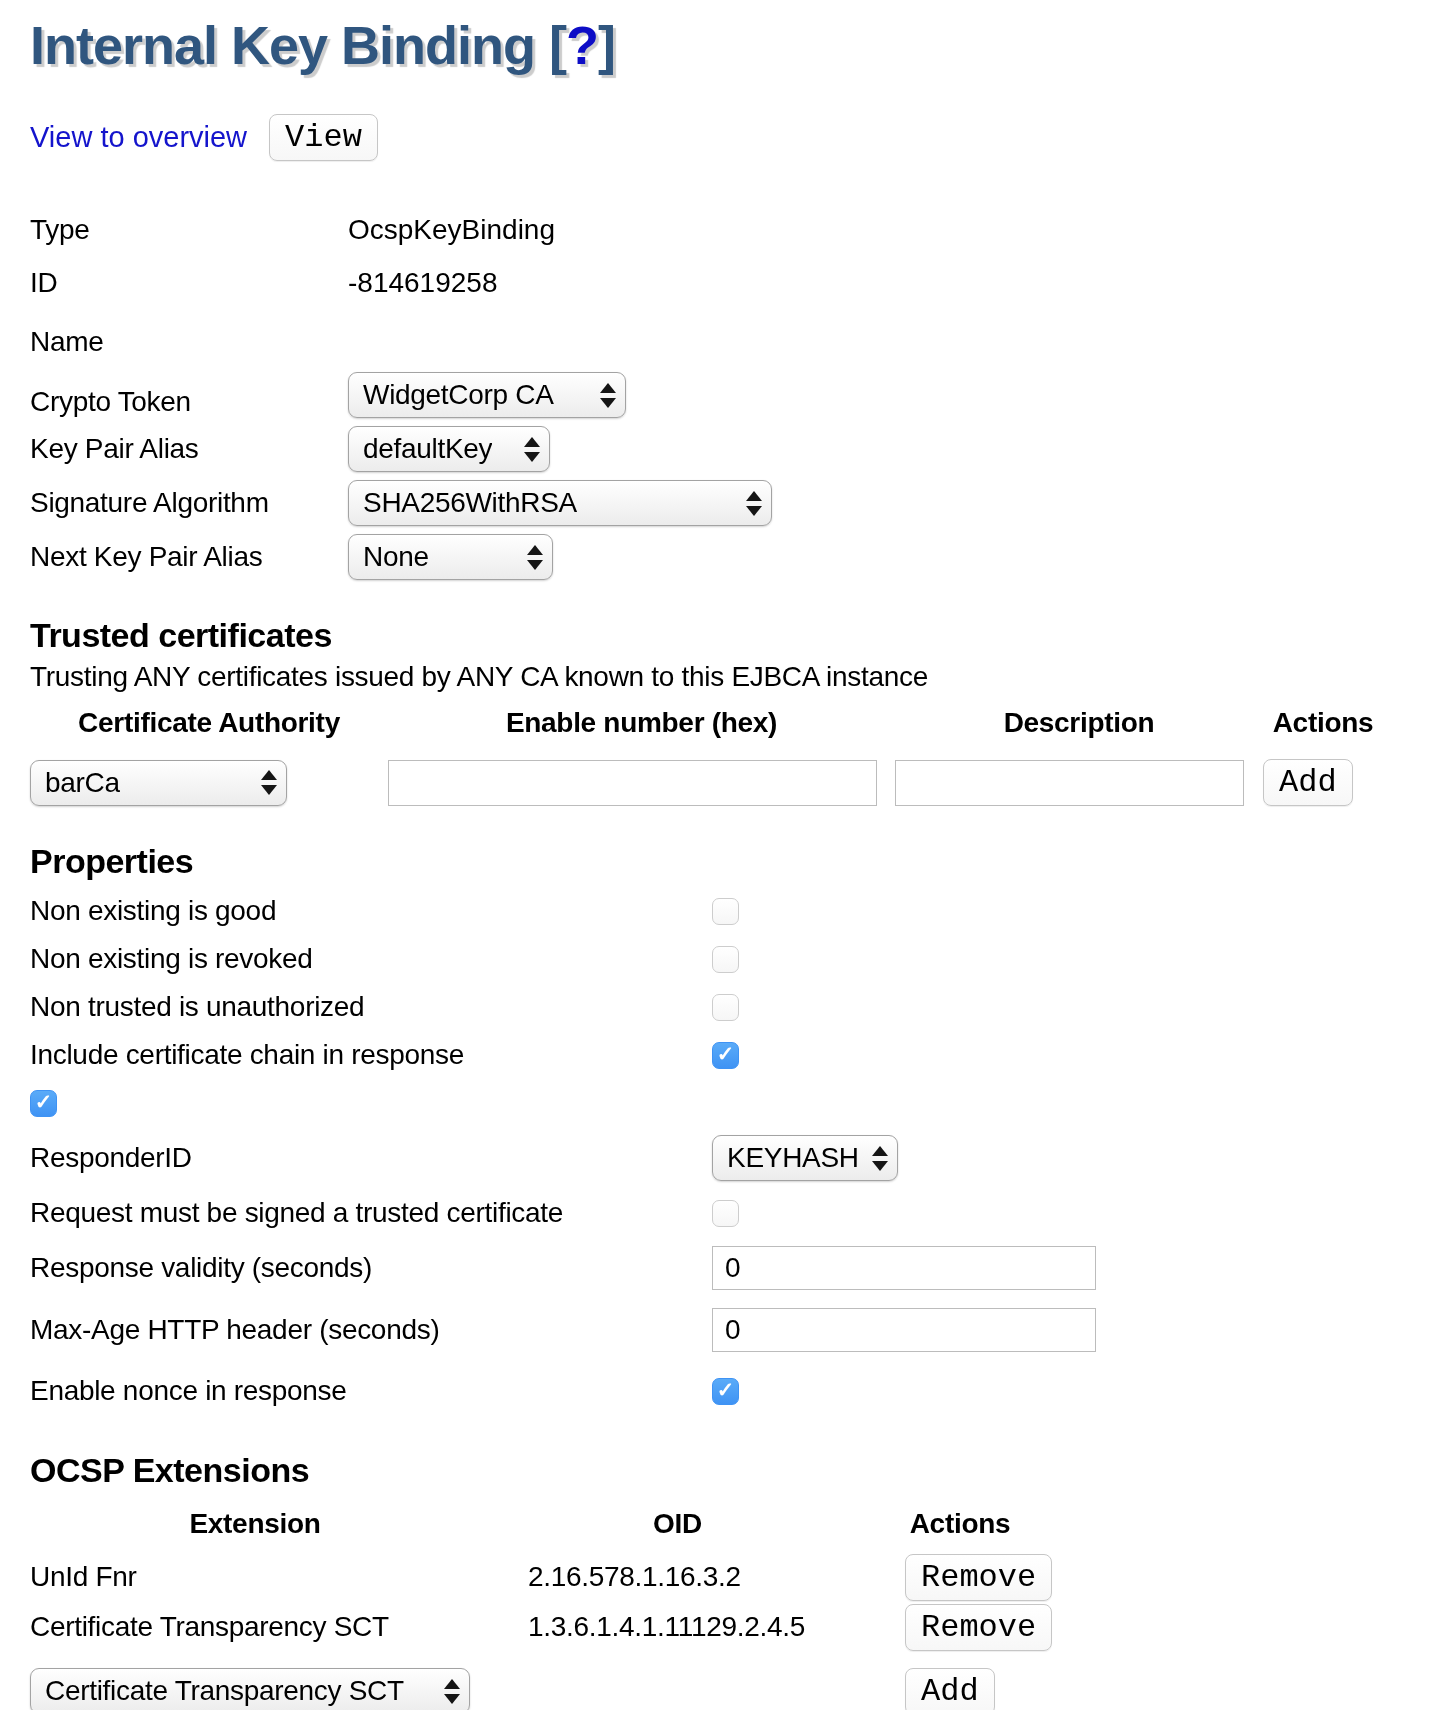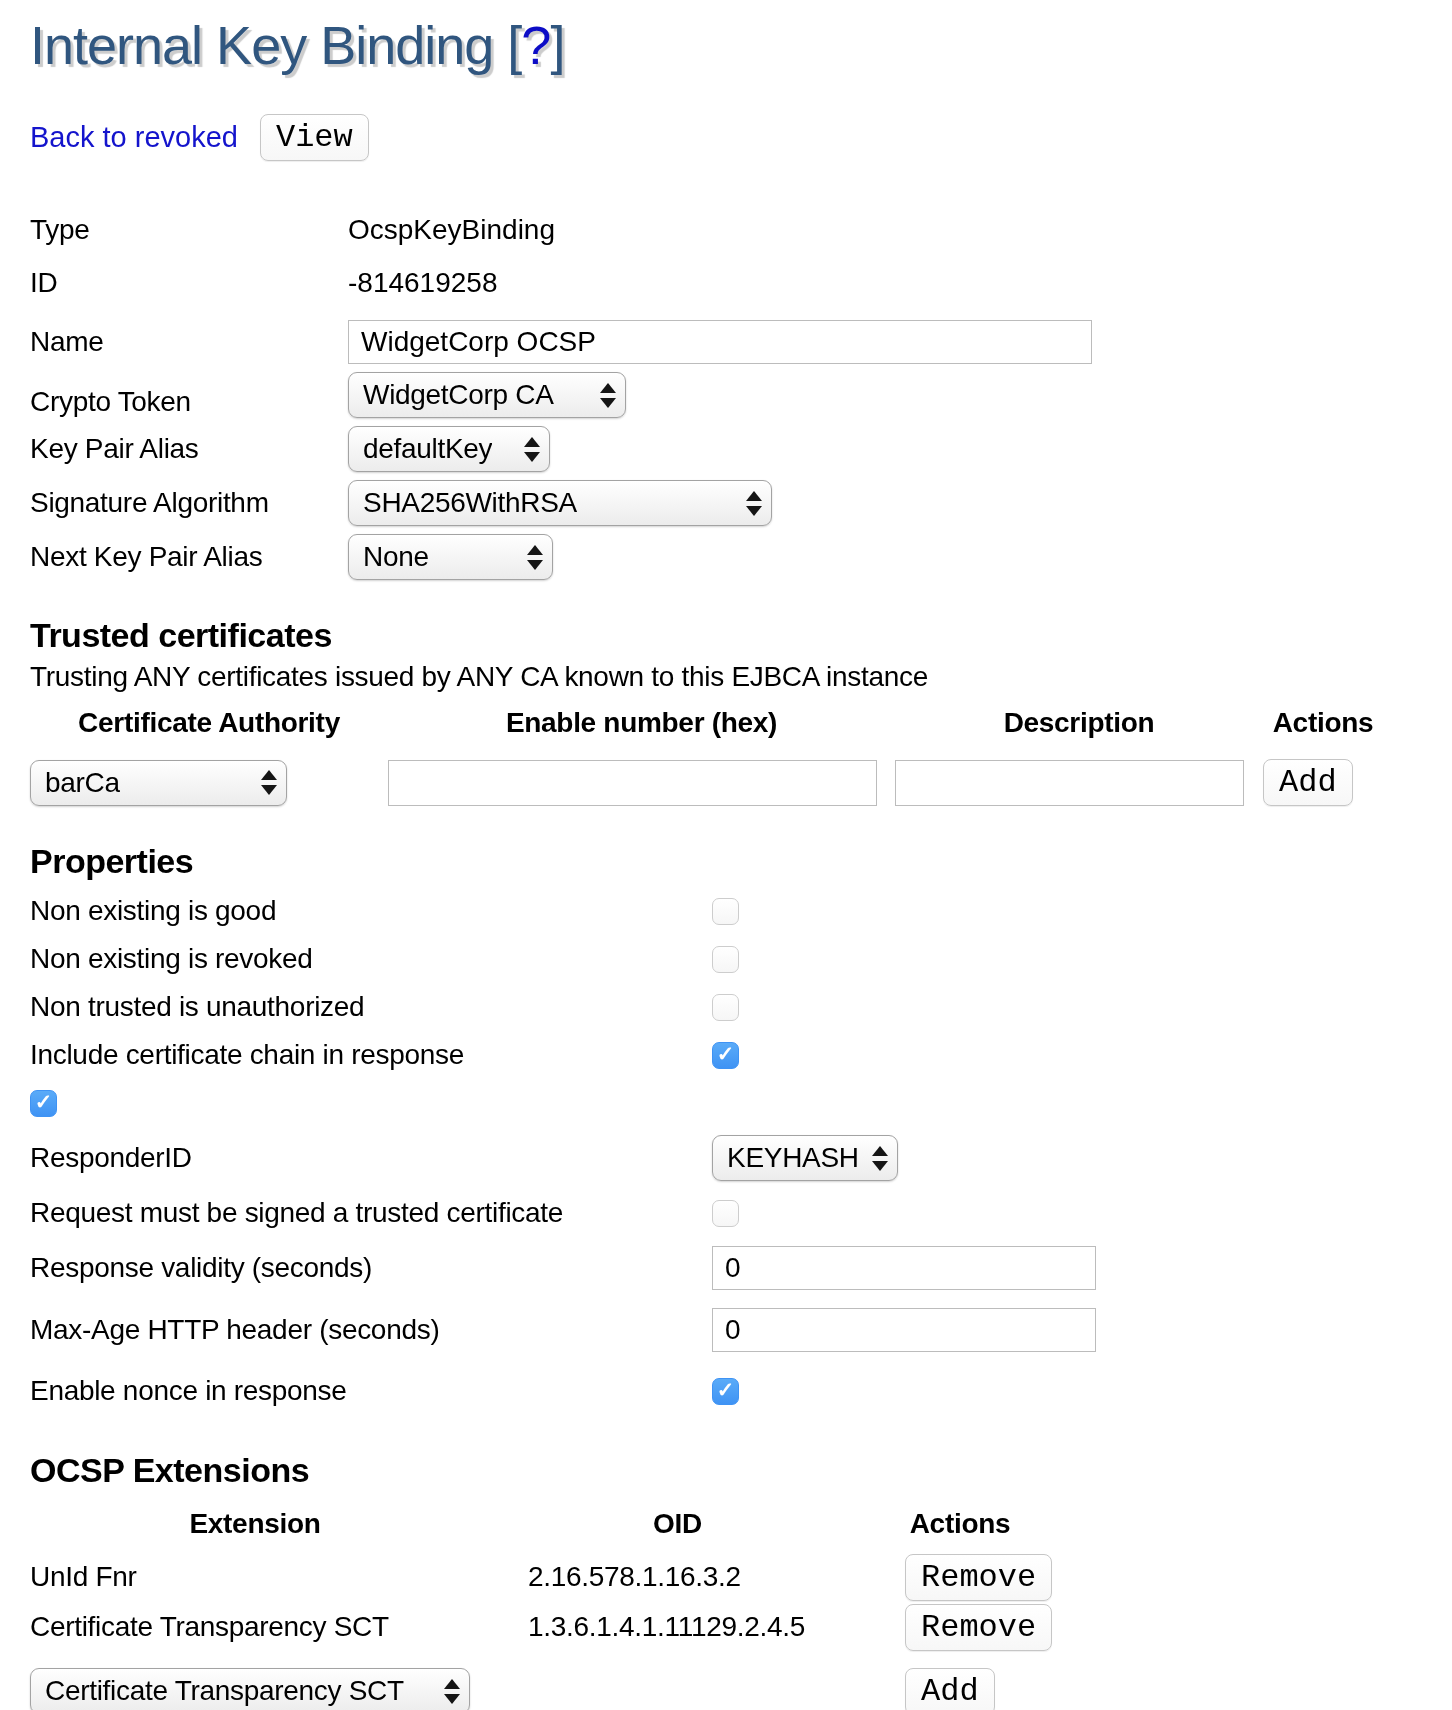--- a/index.html
+++ b/index.html
@@ -8,21 +8,21 @@
     font-family:"Liberation Sans", sans-serif;
     color:#000;
     -webkit-font-smoothing:antialiased;
   }
   .page { padding:4px 0 60px 30px; }
 
   
   h1.title {
     margin:10px 0 12px 0;
     font-size:54px;
-    font-weight:normal;
+    font-weight:bold;
     letter-spacing:-1px;
     color:#30567f;
     text-shadow:3px 3px 1px #cccccc;
   }
   h1.title .help-q {
     color:#0d0dc6;
     text-decoration:none;
     cursor:pointer;
     text-shadow:3px 3px 1px #cccccc;
   }
@@ -140,36 +140,35 @@
   .ext-add-row { margin-top:14px; }
 </style>
 </head>
 <body>
 
 <div class="page">
 
   <h1 class="title"><span>Internal Key Binding</span>&nbsp;<span><span>[</span><a class="help-q">?</a><span>]</span></span></h1>
 
   <div class="nav-row">
-    <a class="plain-link">Back to revoked</a>
+    <a class="plain-link">View to overview</a>
     <button class="btn">View</button>
   </div>
 
   <div class="details">
     <div class="frow">
       <span class="flabel">Type</span>
       <span class="static-value">OcspKeyBinding</span>
     </div>
     <div class="frow">
       <span class="flabel">ID</span>
       <span class="static-value">-814619258</span>
     </div>
     <div class="frow" style="margin-top:14px;">
       <span class="flabel">Name</span>
-      <input class="tinput" style="width: 744px;" value="WidgetCorp OCSP">
     </div>
     <div class="frow" style="margin-top:6px;align-items:flex-end;">
       <span class="flabel">Crypto Token</span>
       <div class="select" style="width:278px;">
         <span class="sval">WidgetCorp CA</span>
         <span class="arrows">
             <i class="up"></i>
             <i class="down"></i>
           </span>
       </div>

